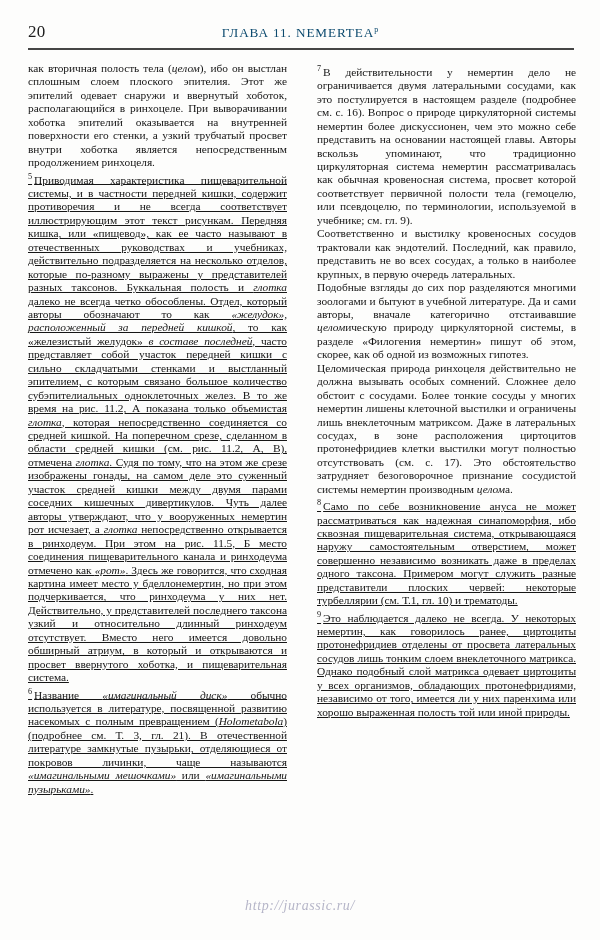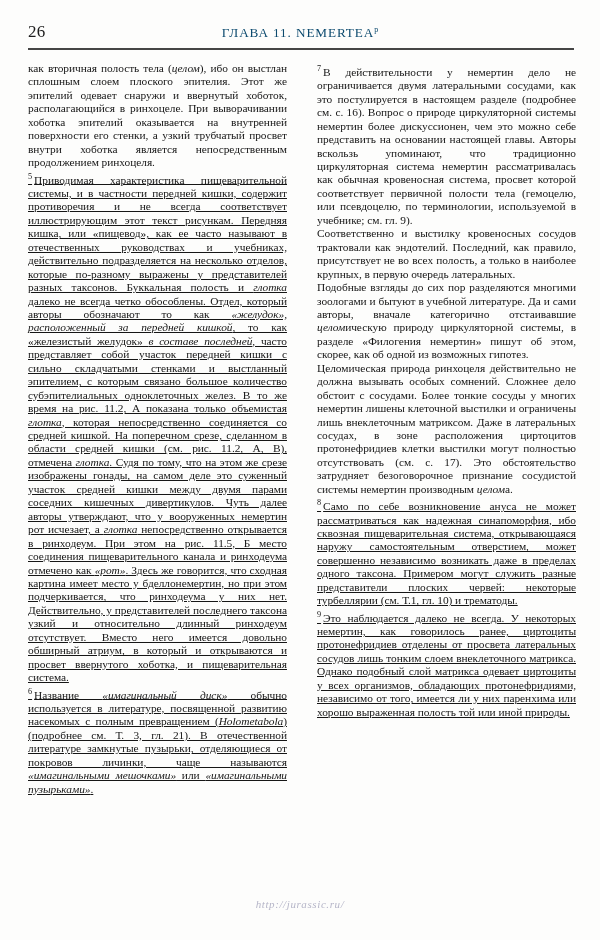--- a/index.html
+++ b/index.html
@@ -107,34 +107,34 @@
   }
 
   
   .watermark {
     position: absolute;
     left: 0;
     right: 0;
     top: 898px;
     text-align: center;
     font-family: "Liberation Serif", serif;
-    font-size: 11px;
+    font-size: 14px;
     font-style: italic;
     letter-spacing: 0.6px;
     color: #9a9ab4;
     opacity: 0.72;
   }
 </style>
 </head>
 <body>
 
 <div class="page">
 
   <div class="running-head">
-    <div class="folio">26</div>
+    <div class="folio">20</div>
     <div class="head-title"><span>ГЛАВА 11. NEMERTEA</span><span class="sup">р</span></div>
   </div>
   <div class="head-rule"></div>
 
   <div class="columns">
 
     <div class="col">
       <p class="para">
         <span>как вторичная полость тела (<span class="it">целом</span>), ибо он выстлан сплошным слоем плоского эпителия. Этот же эпителий одевает снаружи и ввернутый хоботок, располагающийся в ринхоцеле. При выворачивании хоботка эпителий оказывается на внутренней поверхности его стенки, а узкий трубчатый просвет внутри хоботка является непосредственным продолжением ринхоцеля.</span>
       </p>
@@ -144,21 +144,21 @@
       <p class="para gap">
         <span class="fn-mark">6</span><span>Название <span class="it">«имагинальный диск»</span> обычно используется в литературе, посвященной развитию насекомых с полным превращением (<span class="it">Holometabola</span>) (подробнее см. Т. 3, гл. 21). В отечественной литературе замкнутые пузырьки, отделяющиеся от покровов личинки, чаще называются <span class="it">«имагинальными мешочками»</span> или <span class="it">«имагинальными пузырьками»</span>.</span>
       </p>
     </div>
 
     <div class="col">
       <p class="para">
         <span class="fn-mark">7</span><span>В действительности у немертин дело не ограничивается двумя латеральными сосудами, как это постулируется в настоящем разделе (подробнее см. с. 16). Вопрос о природе циркуляторной системы немертин более дискуссионен, чем это можно себе представить на основании настоящей главы. Авторы вскользь упоминают, что традиционно циркуляторная система немертин рассматривалась как обычная кровеносная система, просвет которой соответствует первичной полости тела (гемоцелю, или псевдоцелю, по терминологии, используемой в учебнике; см. гл. 9).</span>
       </p>
       <p class="para tight">
-        <span>Соответственно и выстилку кровеносных сосудов трактовали как эндотелий. Последний, как правило, присутствует не во всех полость, а только в наиболее крупных, в первую очередь латеральных.</span>
+        <span>Соответственно и выстилку кровеносных сосудов трактовали как эндотелий. Последний, как правило, представить не во всех сосудах, а только в наиболее крупных, в первую очередь латеральных.</span>
       </p>
       <p class="para tight">
         <span>Подобные взгляды до сих пор разделяются многими зоологами и бытуют в учебной литературе. Да и сами авторы, вначале категорично отстаивавшие <span class="it">целом</span>ическую природу циркуляторной системы, в разделе «Филогения немертин» пишут об этом, скорее, как об одной из возможных гипотез.</span>
       </p>
       <p class="para tight">
         <span>Целомическая природа ринхоцеля действительно не должна вызывать особых сомнений. Сложнее дело обстоит с сосудами. Более тонкие сосуды у многих немертин лишены клеточной выстилки и ограничены лишь внеклеточным матриксом. Даже в латеральных сосудах, в зоне расположения циртоцитов протонефридиев клетки выстилки могут полностью отсутствовать (см. с. 17). Это обстоятельство затрудняет безоговорочное признание сосудистой системы немертин производным <span class="it">целом</span>а.</span>
       </p>
       <p class="para gap">
         <span class="fn-mark">8</span><span>Само по себе возникновение ануса не может рассматриваться как надежная синапоморфия, ибо сквозная пищеварительная система, открывающаяся наружу самостоятельным отверстием, может совершенно независимо возникать даже в пределах одного таксона. Примером могут служить разные представители плоских червей: некоторые турбеллярии (см. Т.1, гл. 10) и трематоды.</span>
       </p>

